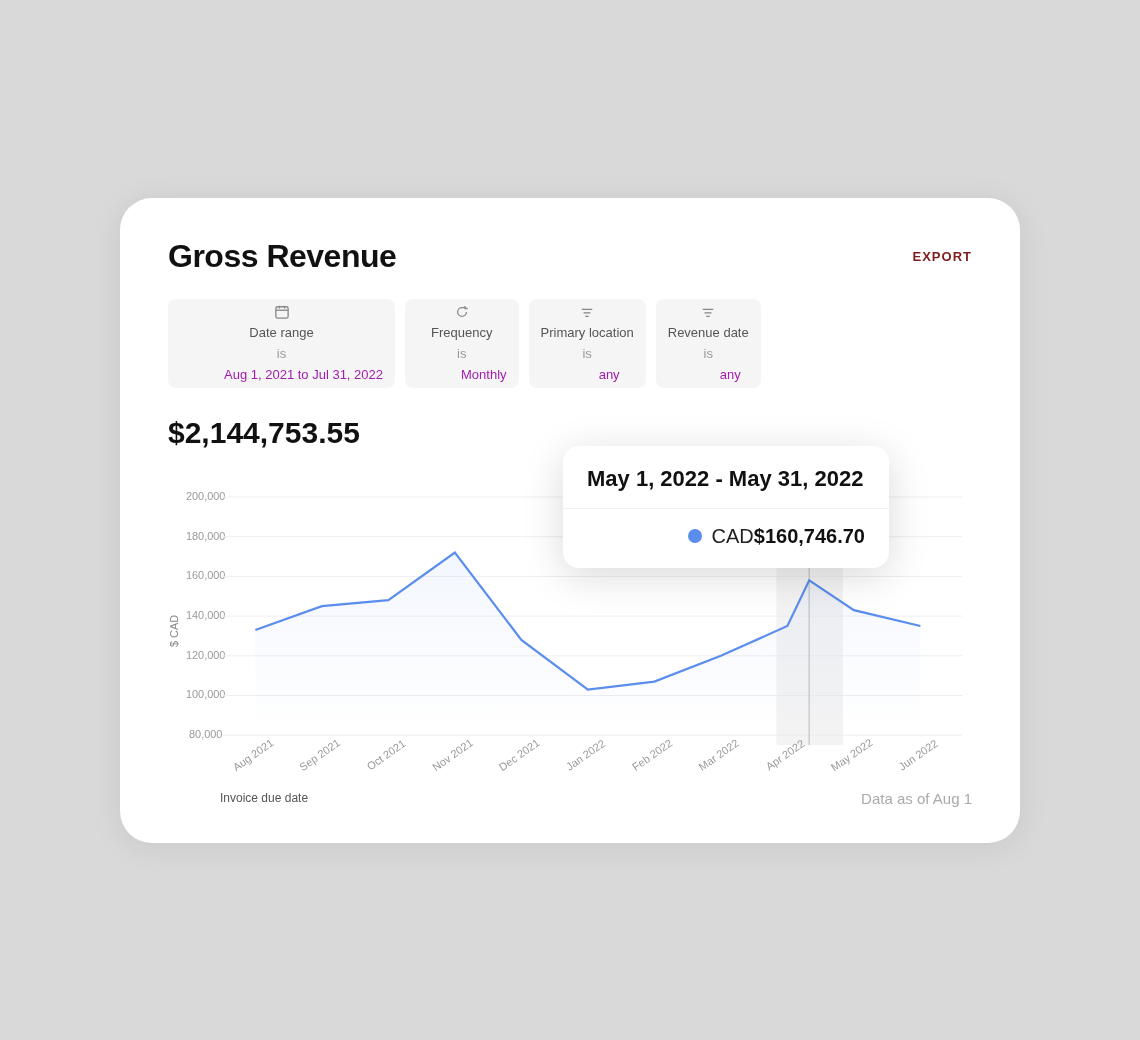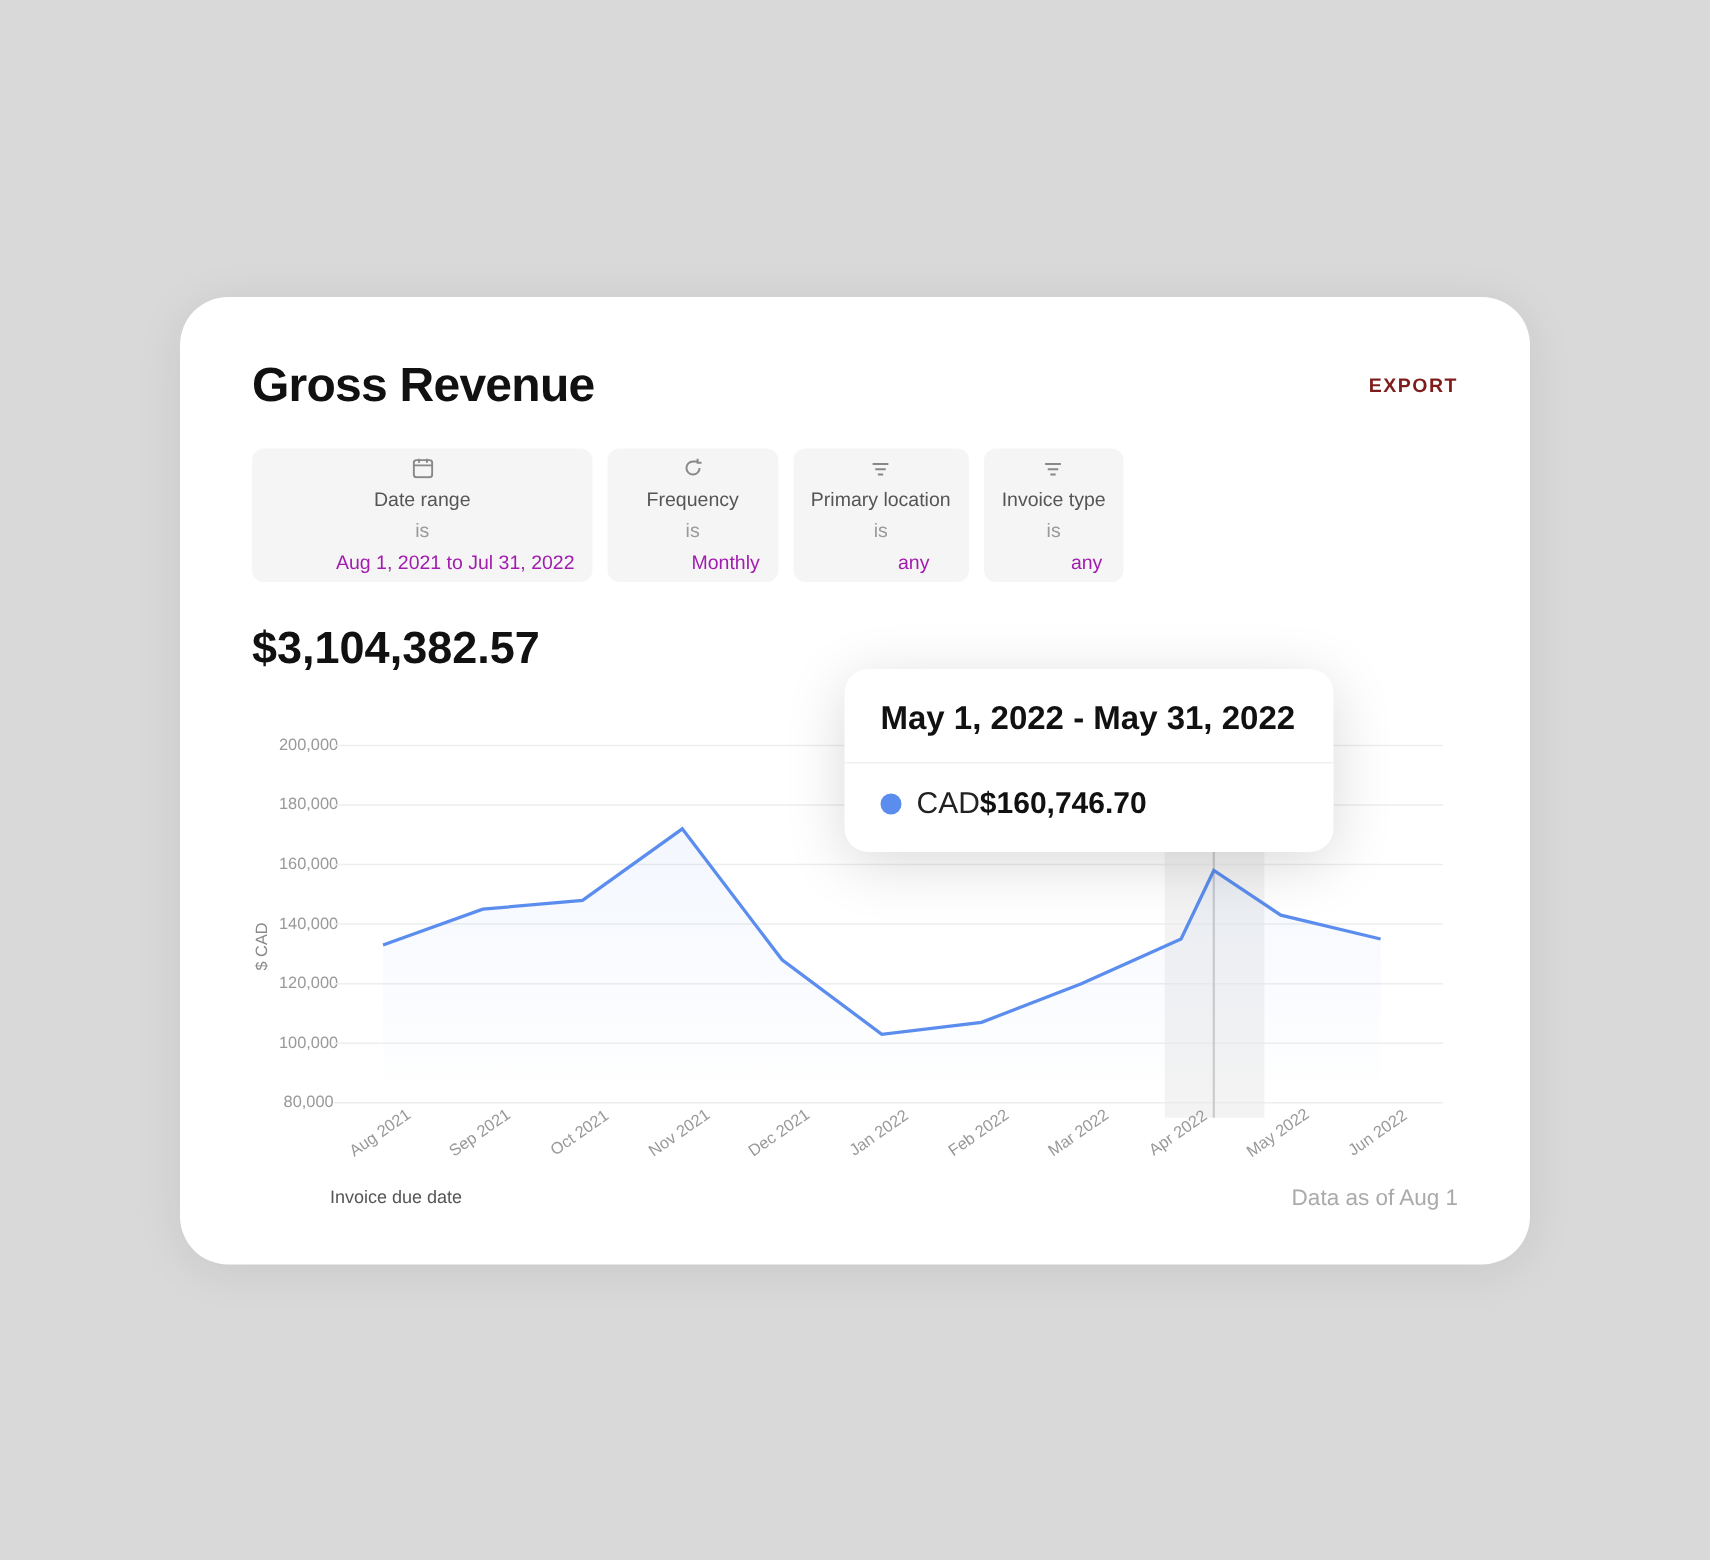--- a/index.html
+++ b/index.html
@@ -133,21 +133,21 @@
     }
     .tooltip-date {
       font-size: 22px;
       font-weight: 700;
       color: #111;
     }
     .tooltip-body {
       padding: 16px 24px 20px 24px;
       display: flex;
       align-items: center;
-      justify-content: flex-start;
+      justify-content: flex-end;
     }
     .tooltip-currency {
       display: flex;
       align-items: center;
       gap: 10px;
       font-size: 20px;
       font-weight: 500;
       color: #222;
     }
     .tooltip-dot {
@@ -227,27 +227,27 @@
     <span class="chip-val">any</span>
   </div>
       <div class="filter-chip">
     <span style="display:flex;align-items:center;">
           <svg width="14" height="14" viewBox="0 0 16 16" fill="none" stroke="#888" stroke-width="1.5">
             <line x1="2" y1="5" x2="14" y2="5"></line>
             <line x1="4" y1="9" x2="12" y2="9"></line>
             <line x1="6" y1="13" x2="10" y2="13"></line>
           </svg>
         </span>
-    <span class="chip-key">Invoice type</span>
+    <span class="chip-key">Revenue date</span>
     <span style="color:#999;margin:0 2px;">is</span>
     <span class="chip-val">any</span>
   </div>
     </div>
 
-  <div class="total-value">$3,104,382.57</div>
+  <div class="total-value">$2,144,753.55</div>
 
   <div class="chart-area">
     <svg class="chart-svg" viewBox="0 0 810 290">
       <defs>
         <linearGradient id="areaGrad" x1="0" y1="0" x2="0" y2="1">
           <stop offset="0%" stop-color="#5b8dee" stop-opacity="0.4"></stop>
           <stop offset="100%" stop-color="#5b8dee" stop-opacity="0"></stop>
         </linearGradient>
       </defs>
 

